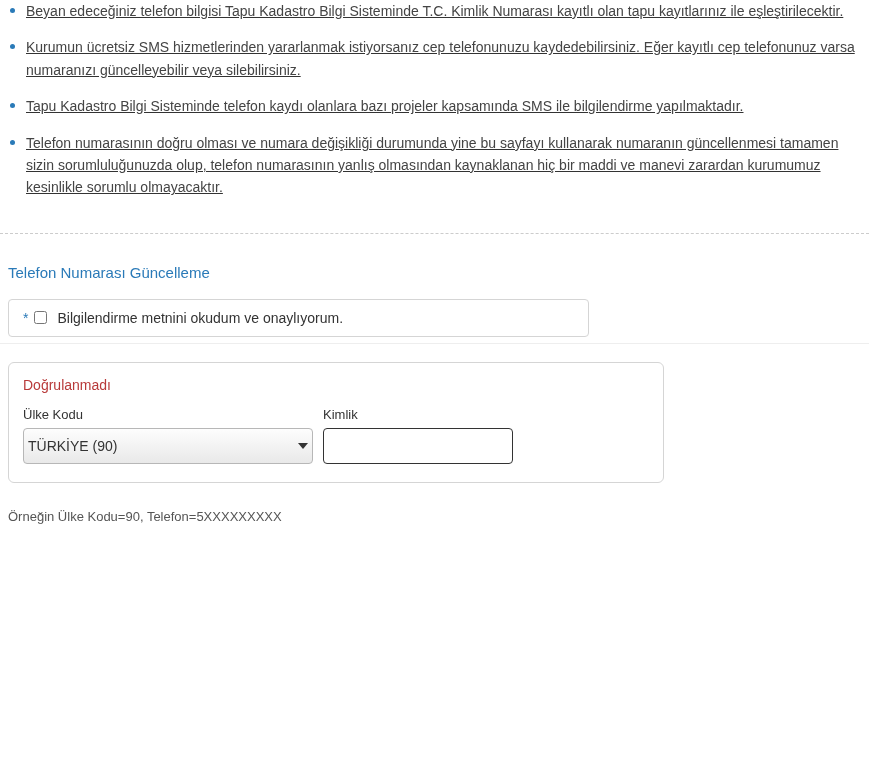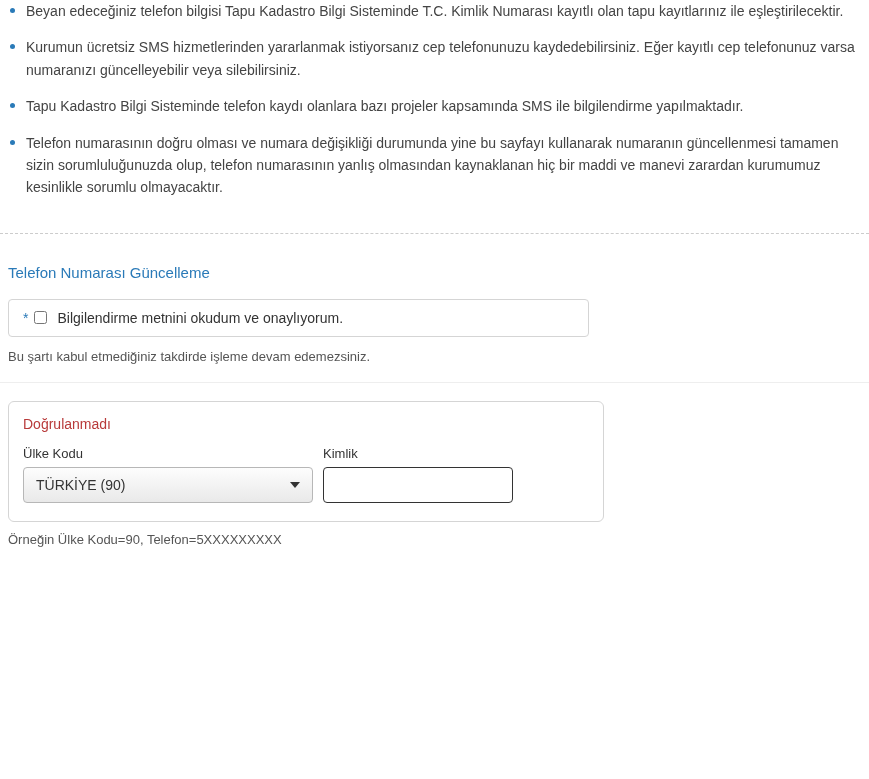--- a/index.html
+++ b/index.html
@@ -13,20 +13,21 @@
 .container { padding: 0; }
 .info-title {
   font-weight: 600;
   font-size: 15px;
   color: #333;
   padding: 10px 8px 14px 8px;
 }
 .info-list {
   list-style: none;
   padding: 0 8px 20px 8px;
+  text-decoration: underline;
 }
 .info-list li {
   position: relative;
   padding-left: 18px;
   margin-bottom: 14px;
   line-height: 1.6;
   color: #444;
   font-size: 14px;
 }
 .info-list li::before {
@@ -82,24 +83,24 @@
 }
 .phone-label-row {
   padding: 0 8px 6px 8px;
   font-size: 14px;
   color: #444;
 }
 .phone-label-row .asterisk {
   color: #2a7ab8;
 }
 .phone-box {
-  margin: 0 8px;
+  margin: 16px 8px;
   border: 1px solid #d5d5d5;
   border-radius: 6px;
-  width: 596px;
+  width: 656px;
   padding: 14px 14px 18px 14px;
 }
 .status-text {
   color: #b83a3a;
   font-size: 14px;
   margin-bottom: 14px;
 }
 .phone-fields {
   display: flex;
   gap: 10px;
@@ -112,21 +113,21 @@
 }
 .country-select {
   width: 290px;
   height: 36px;
   border: 1px solid #b7b7b7;
   border-radius: 4px;
   background: linear-gradient(#fdfdfd, #e9e9e9);
   display: flex;
   align-items: center;
   justify-content: space-between;
-  padding: 0 12px;
+  padding: 0 4px;
   font-size: 14px;
   cursor: pointer;
 }
 .country-select .caret {
   width: 0; height: 0;
   border-left: 5px solid transparent;
   border-right: 5px solid transparent;
   border-top: 6px solid #333;
 }
 .phone-input {
@@ -187,21 +188,20 @@
 
   <div class="section-title">Telefon Numarası Güncelleme</div>
 
   <div class="consent-row">
     <label class="consent-box">
       <span class="asterisk">*</span>
       <input type="checkbox" style="">
       <span>Bilgilendirme metnini okudum ve onaylıyorum.</span>
     </label>
   </div>
-  <div class="consent-note">Bu şartı kabul etmediğiniz takdirde işleme devam edemezsiniz.</div>
 
   <hr class="sep">
 
 
   <div class="phone-box">
     <div class="status-text">Doğrulanmadı</div>
     <div class="phone-fields">
       <div class="field-group">
         <div class="field-label">Ülke Kodu</div>
         <div class="country-select">

